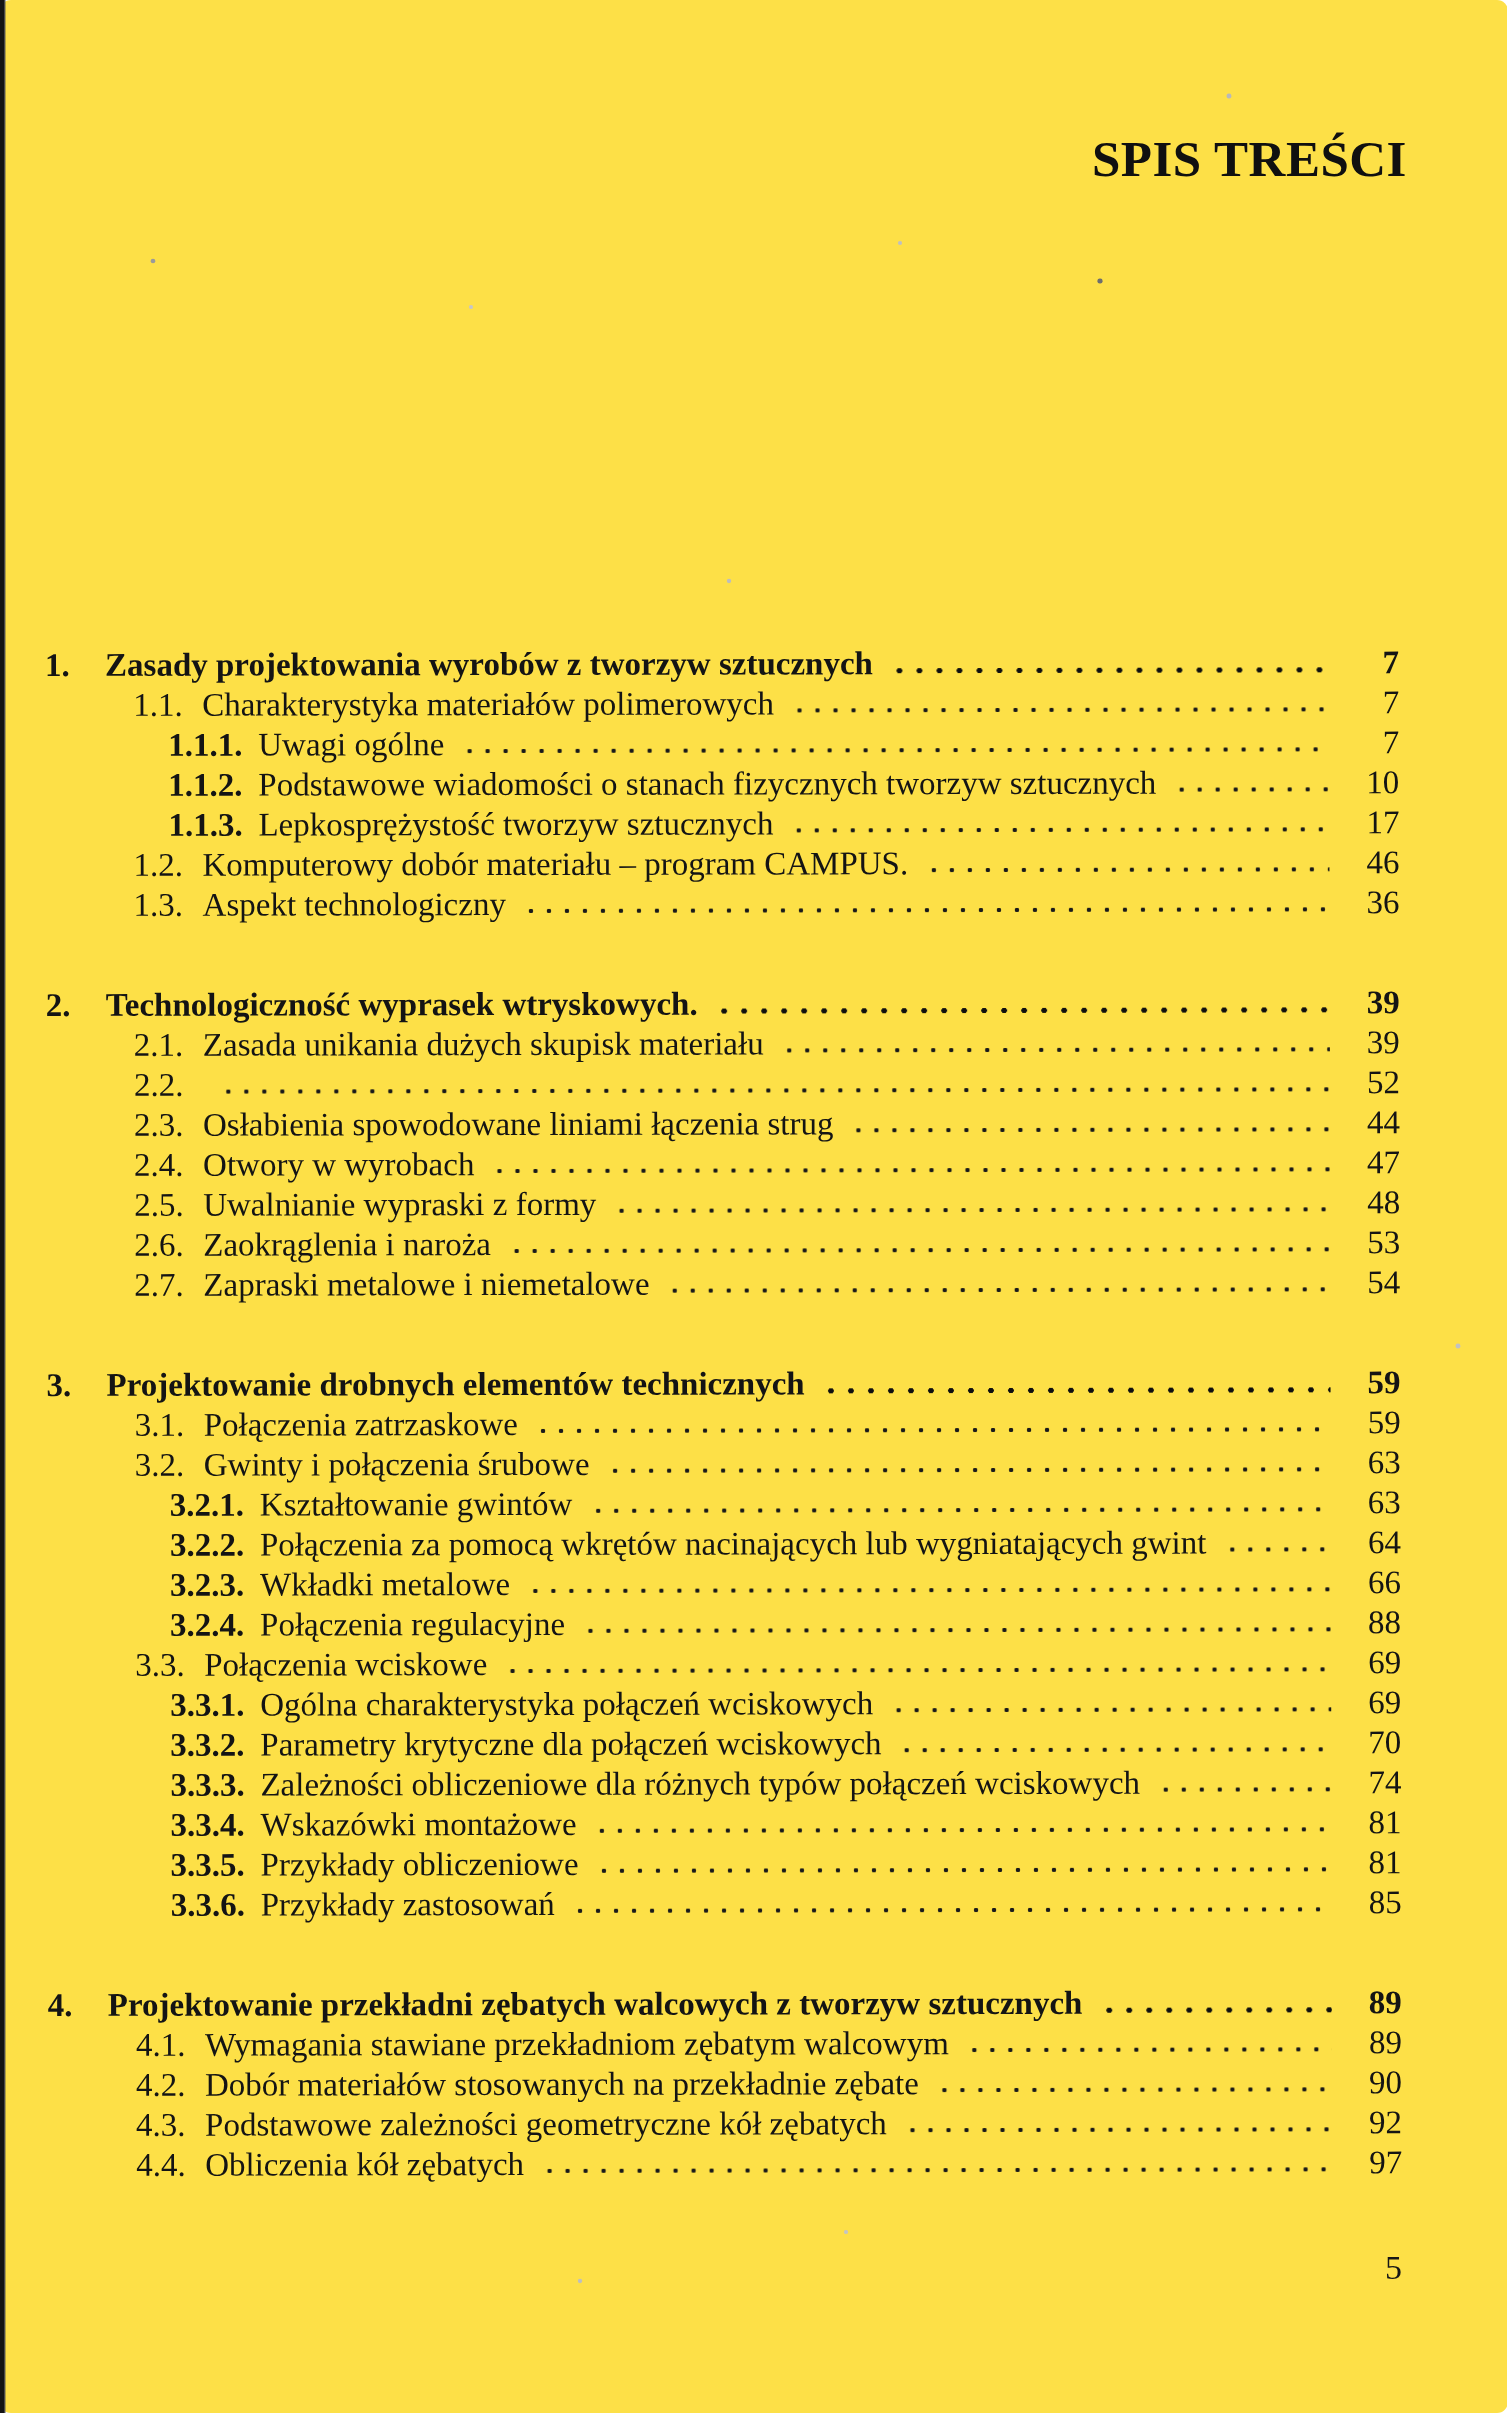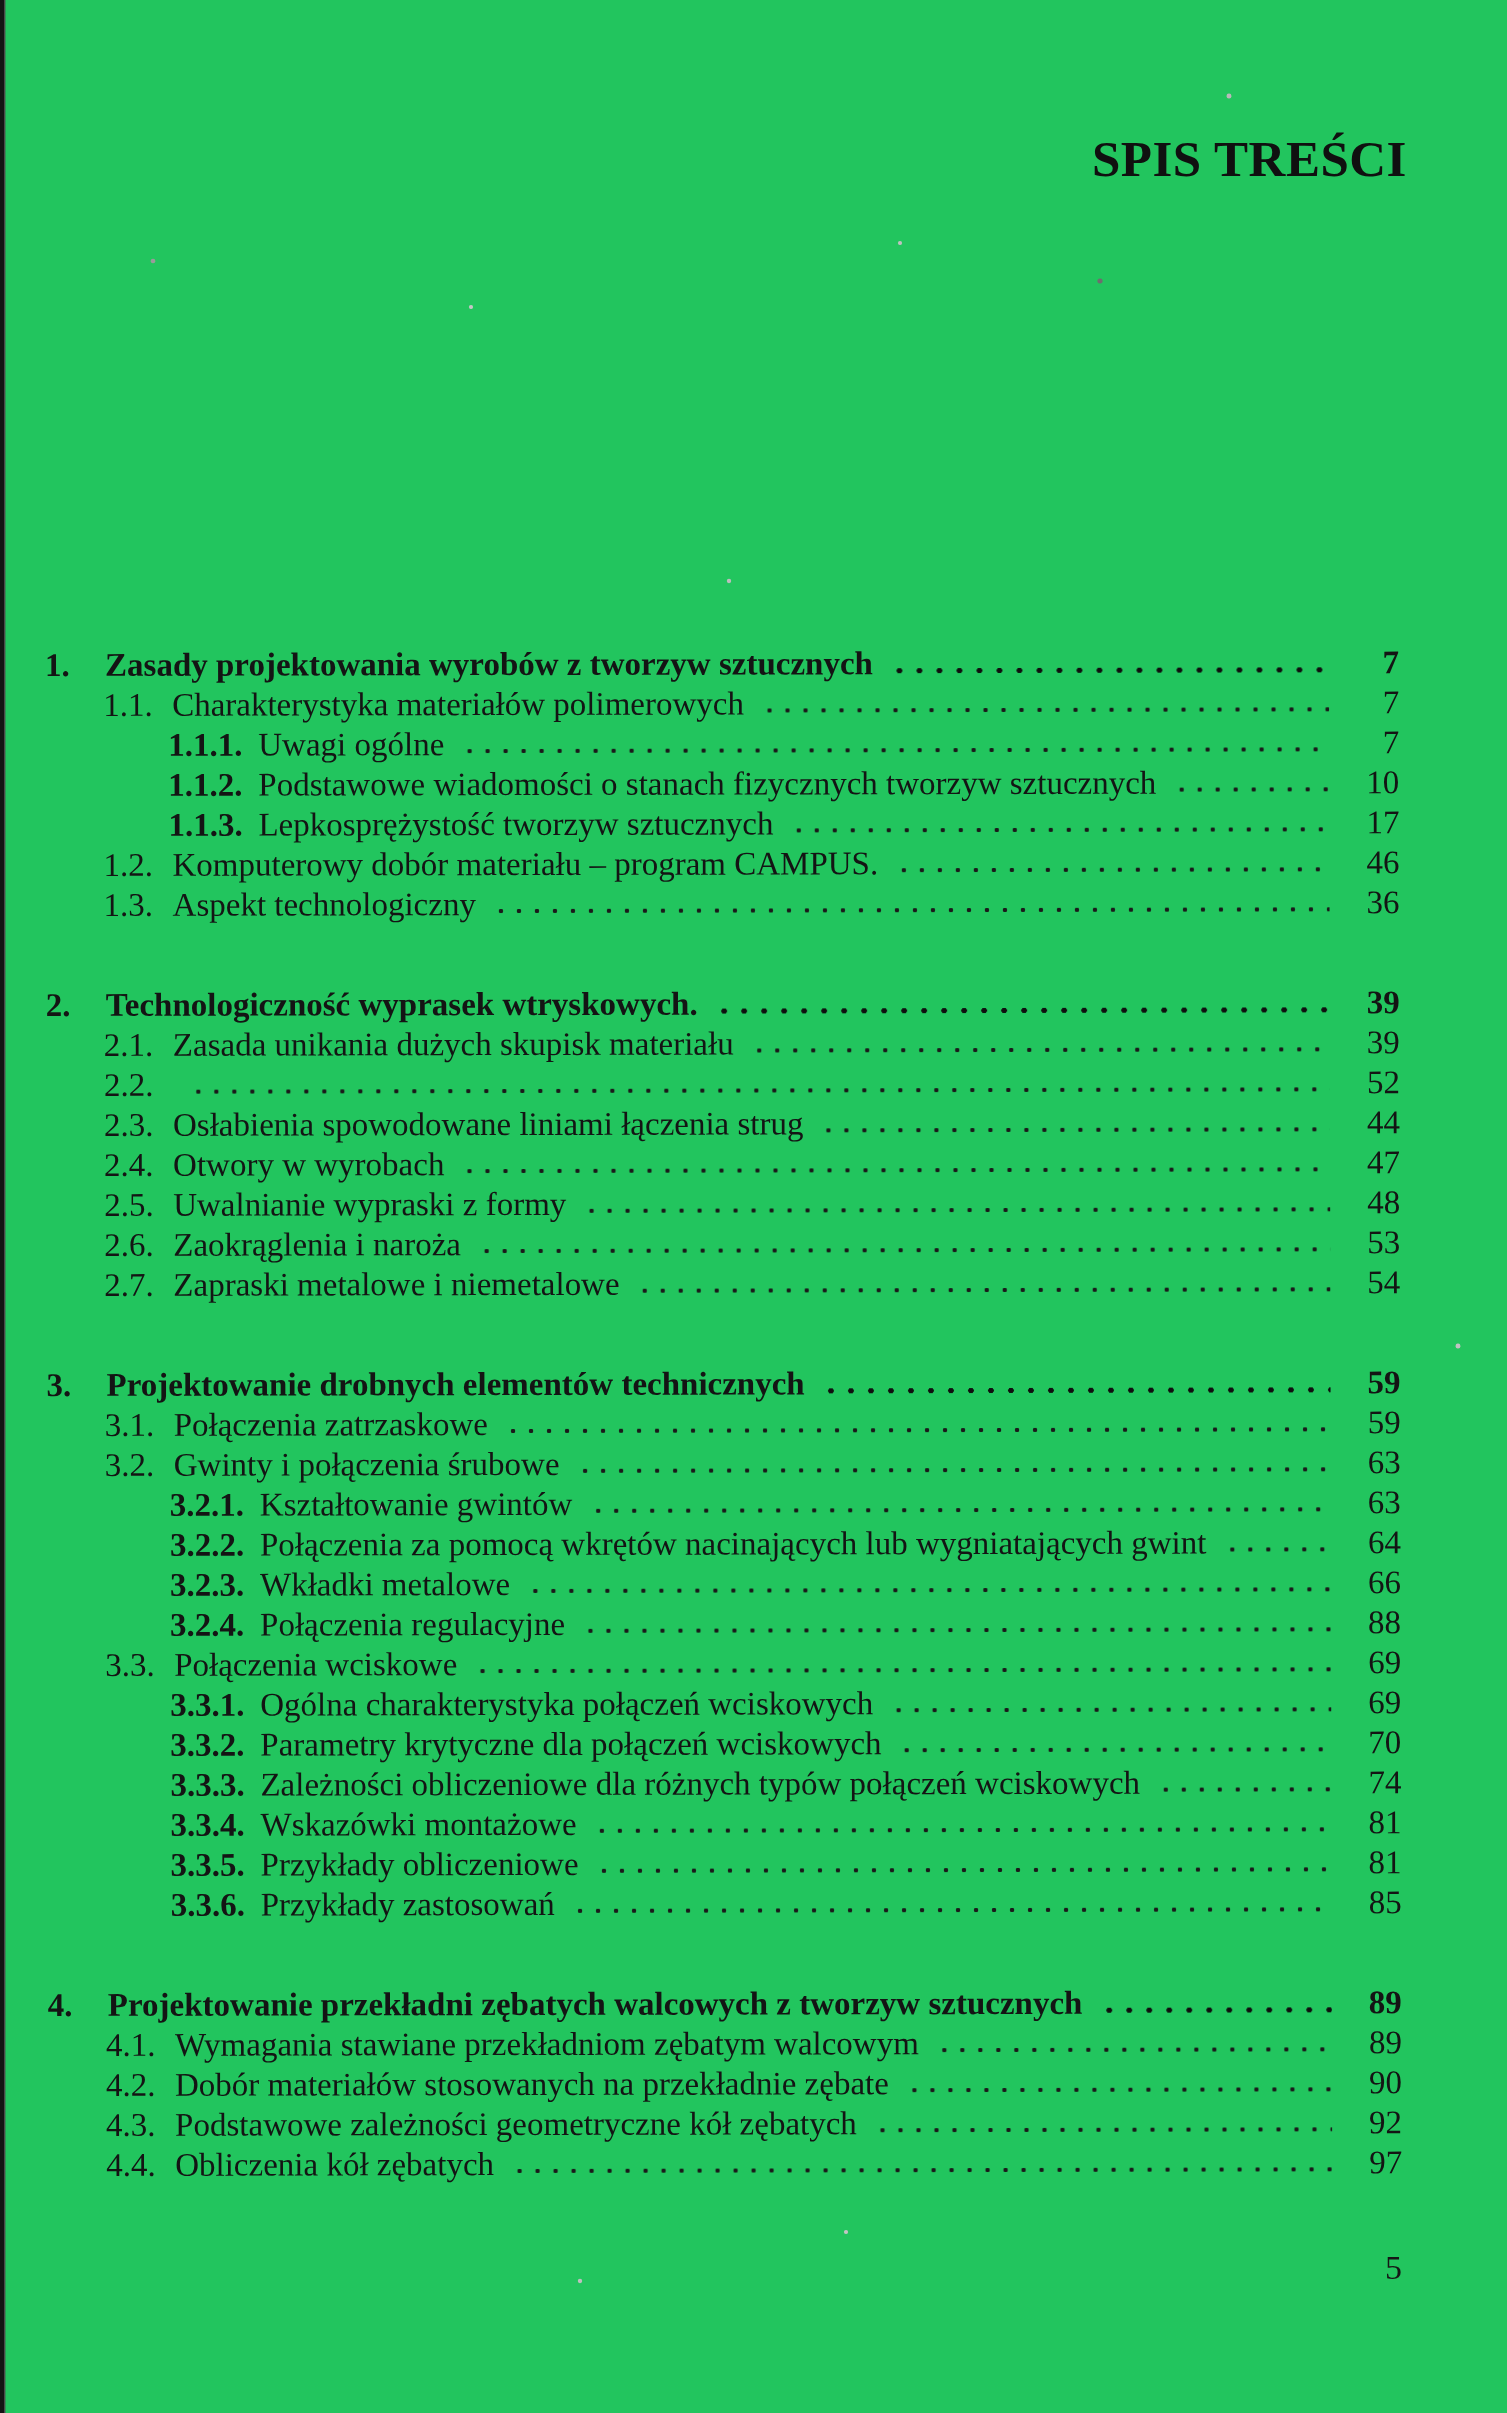--- a/index.html
+++ b/index.html
@@ -11,21 +11,22 @@
     width: 1508px;
     height: 2413px;
     position: relative;
     overflow: hidden;
     font-family: "Liberation Serif", "DejaVu Serif", serif;
     color: #141414;
   }
   .page {
     position: absolute;
     inset: 0;
-    background: #22c55e;
+    background: #fde047;
+    border-radius: 11px;
   }
   
   .scan-edge {
     position: absolute;
     left: 0; top: 0;
     width: 6.3px; height: 2413px;
     background: linear-gradient(to right, #141414 0, #141414 3.6px, #4a4a4a 4.5px, rgba(90,90,90,0) 6.3px);
   }
   .specks {
     position: absolute;
@@ -72,21 +73,21 @@
     white-space: nowrap;
   }
   .row.section-head { font-weight: 700; }
   .row.gap { margin-top: 60px; }
   .row .num {
     flex: none;
     display: inline-block;
   }
   .row.lvl0 .num { min-width: 60px; }
   .row.lvl1 { padding-left: 58px; }
-  .row.lvl1 .num { min-width: 69px; }
+  .row.lvl1 .num { min-width: 69px; margin-left: 30px; }
   .row.lvl2 { padding-left: 123px; }
   .row.lvl2 .num { min-width: 90px; font-weight: bold; }
   .row .txt { flex: none; }
   .row .leader {
     flex: 1 1 auto;
     align-self: stretch;
     height: 40px;
     margin: 0 7.2px 0 11px;
     background-image: radial-gradient(circle, #1a1a1a 2px, rgba(0,0,0,0) 2.6px);
     background-size: 18px 6.3px;

